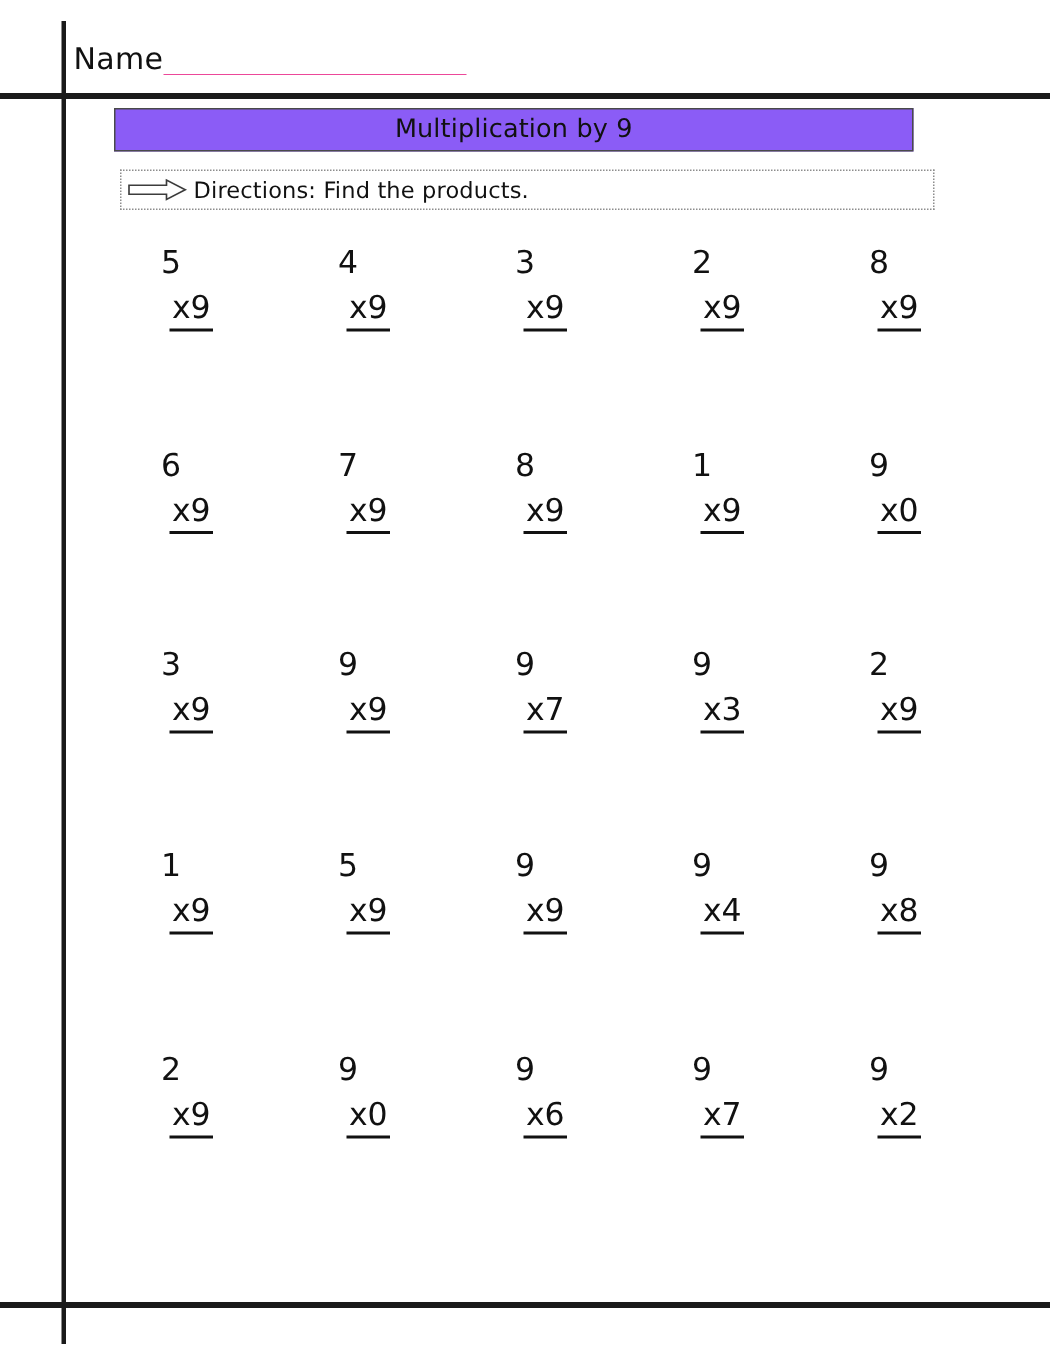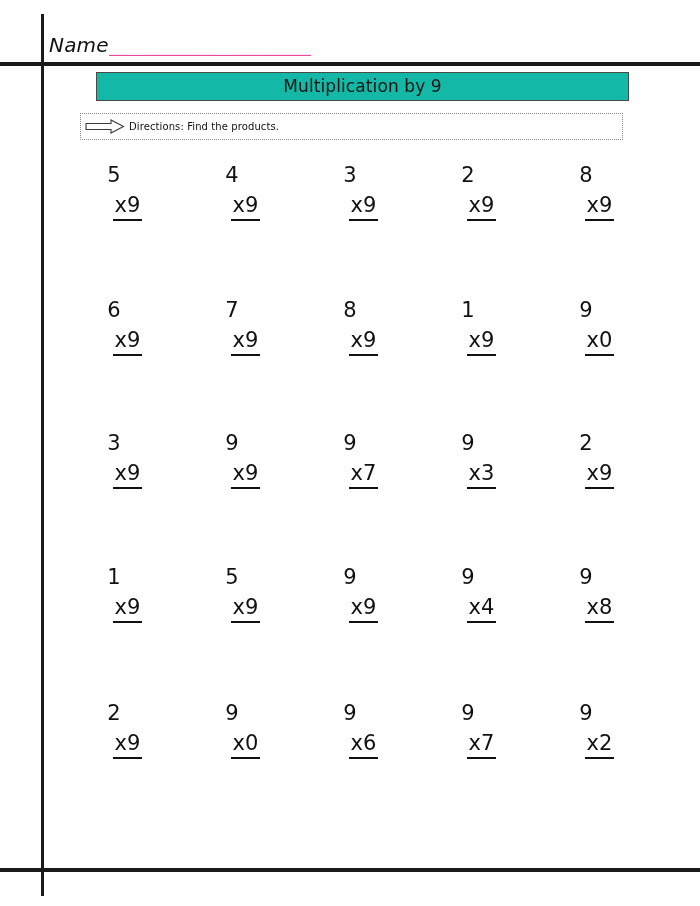--- a/index.html
+++ b/index.html
@@ -51,48 +51,47 @@
   }
 
   
   .name-row {
     position: absolute;
     left: 49px;
     top: 22px;
     width: 420px;
     height: 34px;
     display: flex;
-    align-items: flex-end;
+    align-items: center;
     white-space: nowrap;
-    font-style: italic;
   }
   .name-label {
     font-family: "DejaVu Sans", sans-serif;
     font-size: 20px;
     line-height: 22px;
     letter-spacing: 0.2px;
     color: #111111;
   }
   .name-blank {
     font-family: "DejaVu Sans", sans-serif;
     font-size: 20px;
     line-height: 22px;
     letter-spacing: -1.2px;
     color: #ec4899;
     overflow: hidden;
   }
 
   
   .title-bar {
     position: absolute;
-    left: 96px;
+    left: 76px;
     top: 72px;
     width: 533px;
     height: 29px;
-    background: #14b8a6;
+    background: #8b5cf6;
     border: 1px solid #4a4a4a;
     box-sizing: border-box;
     display: flex;
     align-items: center;
     justify-content: center;
   }
   .title-text {
     font-family: "DejaVu Sans", sans-serif;
     font-size: 17px;
     line-height: 19px;
@@ -116,21 +115,21 @@
   }
   .arrow-icon {
     flex: 0 0 auto;
     width: 40px;
     height: 15px;
     margin-right: 4px;
     display: block;
   }
   .directions-text {
     font-family: "DejaVu Sans", sans-serif;
-    font-size: 10px;
+    font-size: 15px;
     line-height: 14px;
     color: #111111;
     letter-spacing: 0.1px;
     white-space: nowrap;
   }
 
   
   .problems {
     position: absolute;
     left: 55px;

